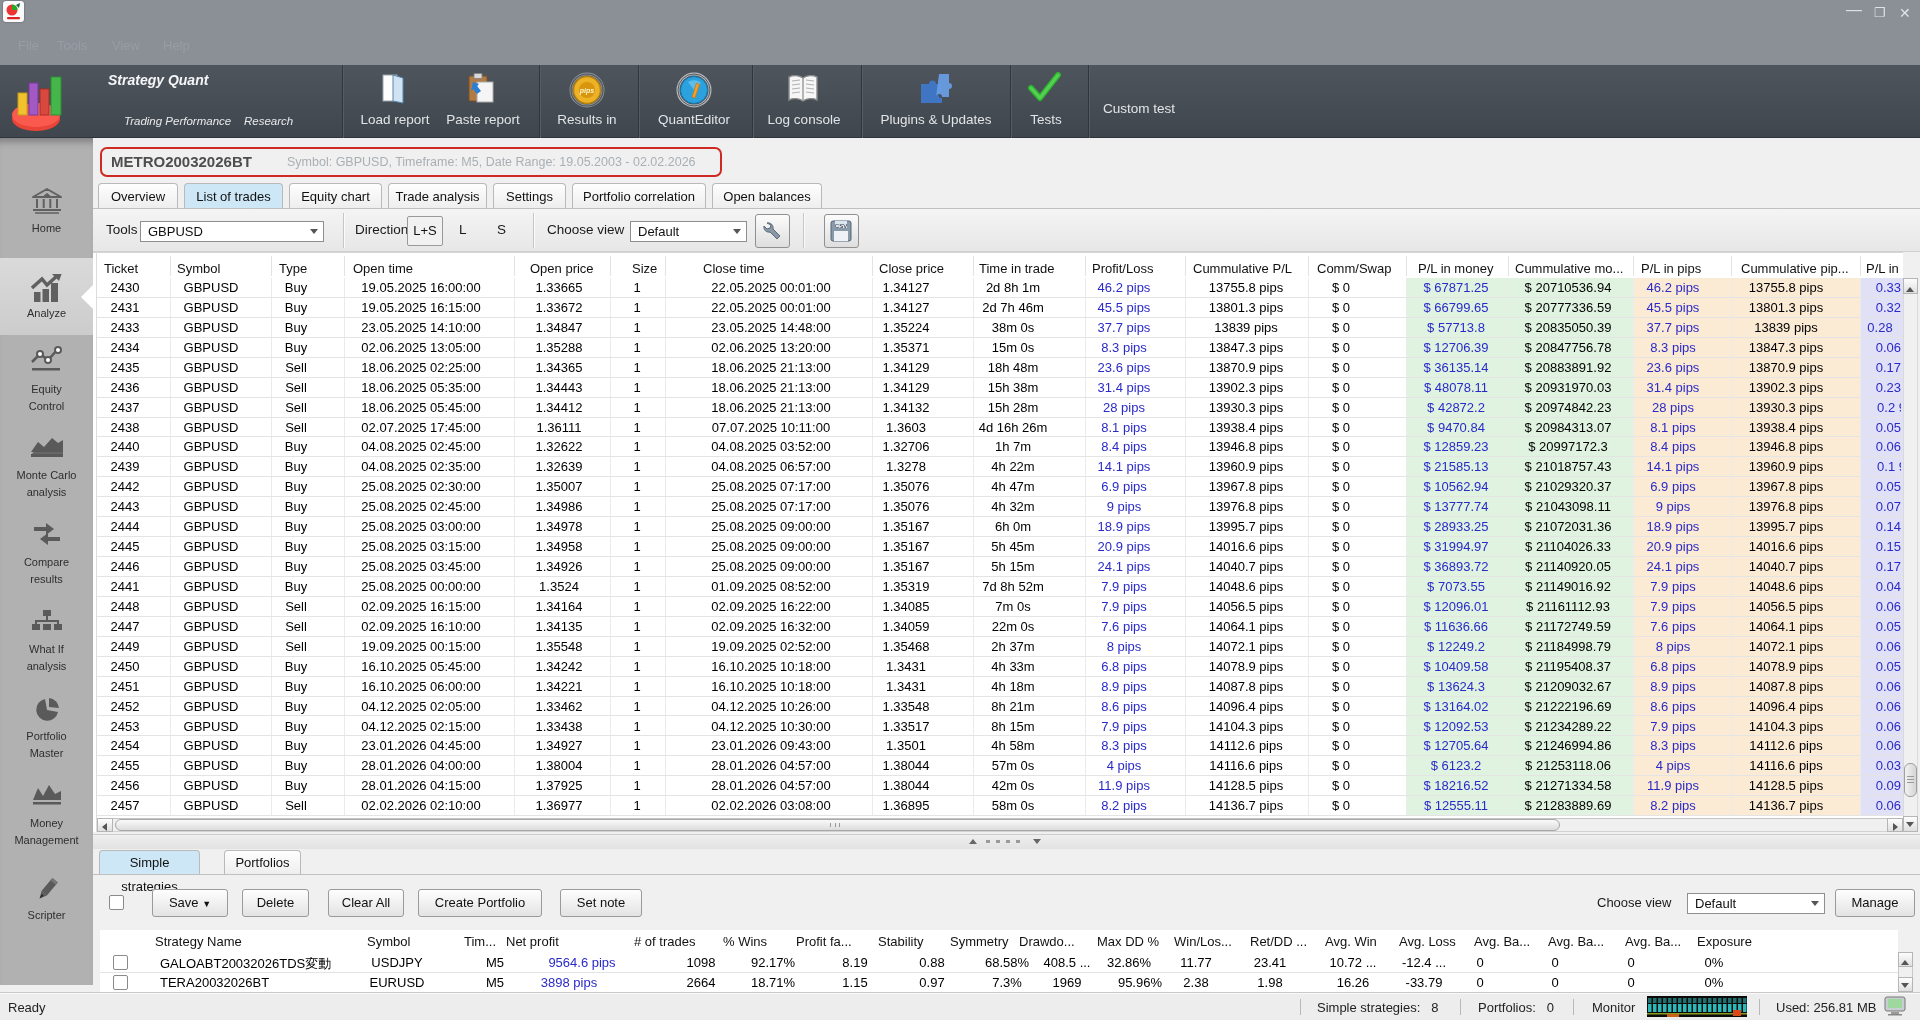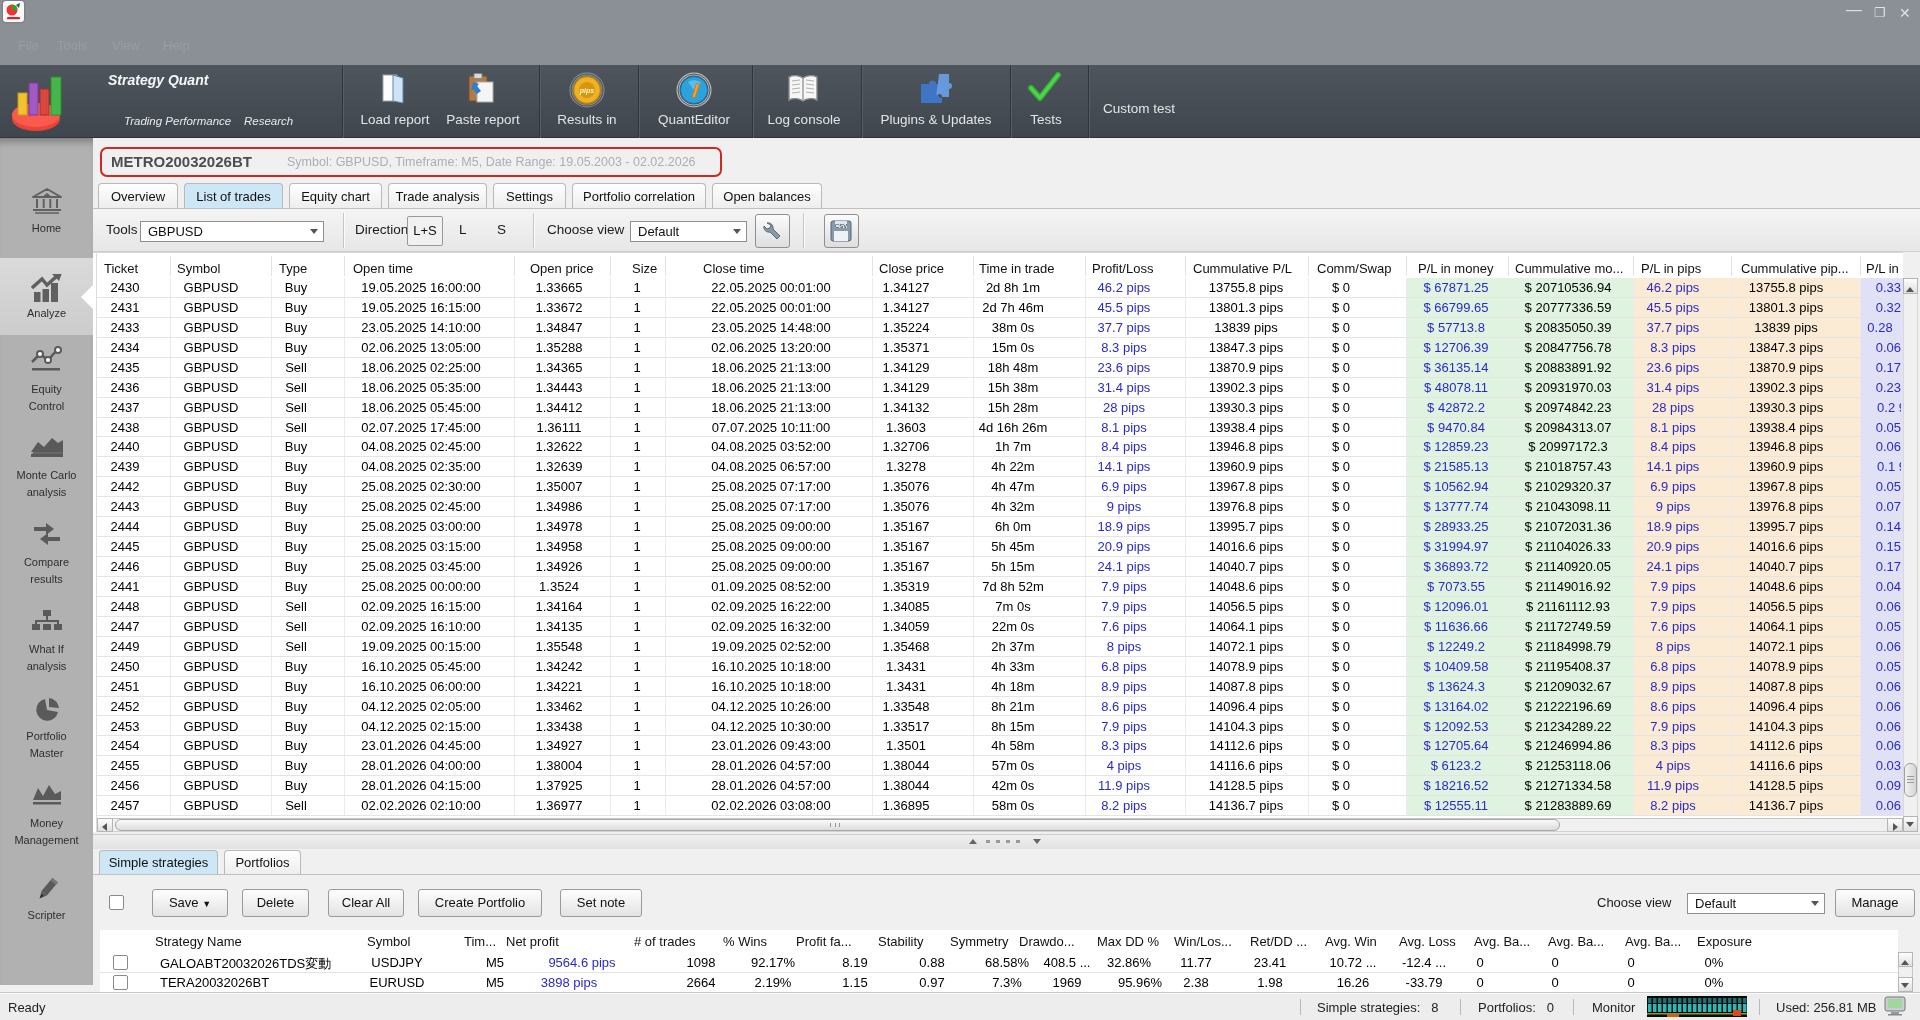--- a/index.html
+++ b/index.html
@@ -864,21 +864,21 @@
 <div style="position:absolute;left:1907px;top:776px;width:7px;height:1px;background:#9a9a9a;z-index:8"></div>
 <div style="position:absolute;left:1907px;top:779px;width:7px;height:1px;background:#9a9a9a;z-index:8"></div>
 <div style="position:absolute;left:1907px;top:782px;width:7px;height:1px;background:#9a9a9a;z-index:8"></div>
 
 <div id="splitter">
   <div style="position:absolute;left:876px;top:4px;width:0;height:0;border-left:4px solid transparent;border-right:4px solid transparent;border-bottom:5px solid #666"></div>
   <div style="position:absolute;left:893px;top:5px;width:40px;height:3px;background:repeating-linear-gradient(90deg,#9a9a9a 0 4px,transparent 4px 10px)"></div>
   <div style="position:absolute;left:940px;top:4px;width:0;height:0;border-left:4px solid transparent;border-right:4px solid transparent;border-top:5px solid #666"></div>
 </div>
 
-<div class="btab sel" style="left:99px;width:119px">Simple strategies</div>
+<div class="btab sel" style="left:99px;width:101px">Simple strategies</div>
 <div class="btab" style="left:224px;width:77px">Portfolios</div>
 <div id="btabline"></div>
 
 <div class="cb" style="left:109px;top:895px"></div>
 <div class="pbtn" style="left:152px;width:76px">Save <span style="font-size:9px">▼</span></div>
 <div class="pbtn" style="left:242px;width:67px">Delete</div>
 <div class="pbtn" style="left:328px;width:76px">Clear All</div>
 <div class="pbtn" style="left:418px;width:124px">Create Portfolio</div>
 <div class="pbtn" style="left:560px;width:82px">Set note</div>
 <div class="clabel" style="left:1597px;top:895px;position:absolute;font-size:13px">Choose view</div>
@@ -927,21 +927,21 @@
     <div class="bc " style="left:1616px;width:30px;text-align:center">0</div>
     <div class="bc " style="left:1691px;width:46px;text-align:center">0%</div>
   </div>
 <div class="brow" style="top:973px">
     <div class="cb" style="left:13px;top:2px"></div>
     <div class="bc" style="left:160px;width:230px;text-align:left">TERA20032026BT</div>
     <div class="bc " style="left:357px;width:80px;text-align:center">EURUSD</div>
     <div class="bc " style="left:475px;width:40px;text-align:center">M5</div>
     <div class="bc bl" style="left:521px;width:96px;text-align:center">3898 pips</div>
     <div class="bc " style="left:671px;width:60px;text-align:center">2664</div>
-    <div class="bc " style="left:740px;width:66px;text-align:center">2.19%</div>
+    <div class="bc " style="left:740px;width:66px;text-align:center">18.71%</div>
     <div class="bc " style="left:830px;width:50px;text-align:center">1.15</div>
     <div class="bc " style="left:907px;width:50px;text-align:center">0.97</div>
     <div class="bc " style="left:974px;width:66px;text-align:center">7.3%</div>
     <div class="bc " style="left:1032px;width:70px;text-align:center">1969</div>
     <div class="bc " style="left:1096px;width:66px;text-align:right">95.96%</div>
     <div class="bc " style="left:1168px;width:56px;text-align:center">2.38</div>
     <div class="bc " style="left:1242px;width:56px;text-align:center">1.98</div>
     <div class="bc " style="left:1318px;width:70px;text-align:center">16.26</div>
     <div class="bc " style="left:1389px;width:70px;text-align:center">-33.79</div>
     <div class="bc " style="left:1465px;width:30px;text-align:center">0</div>

